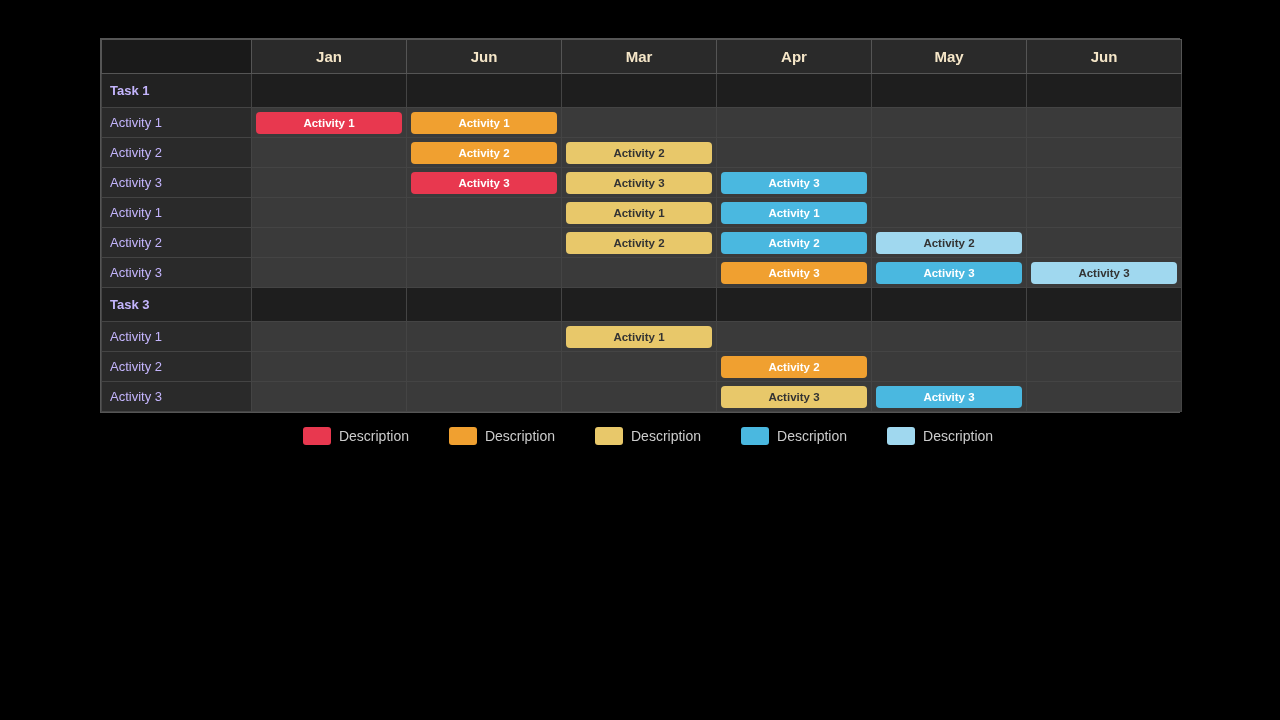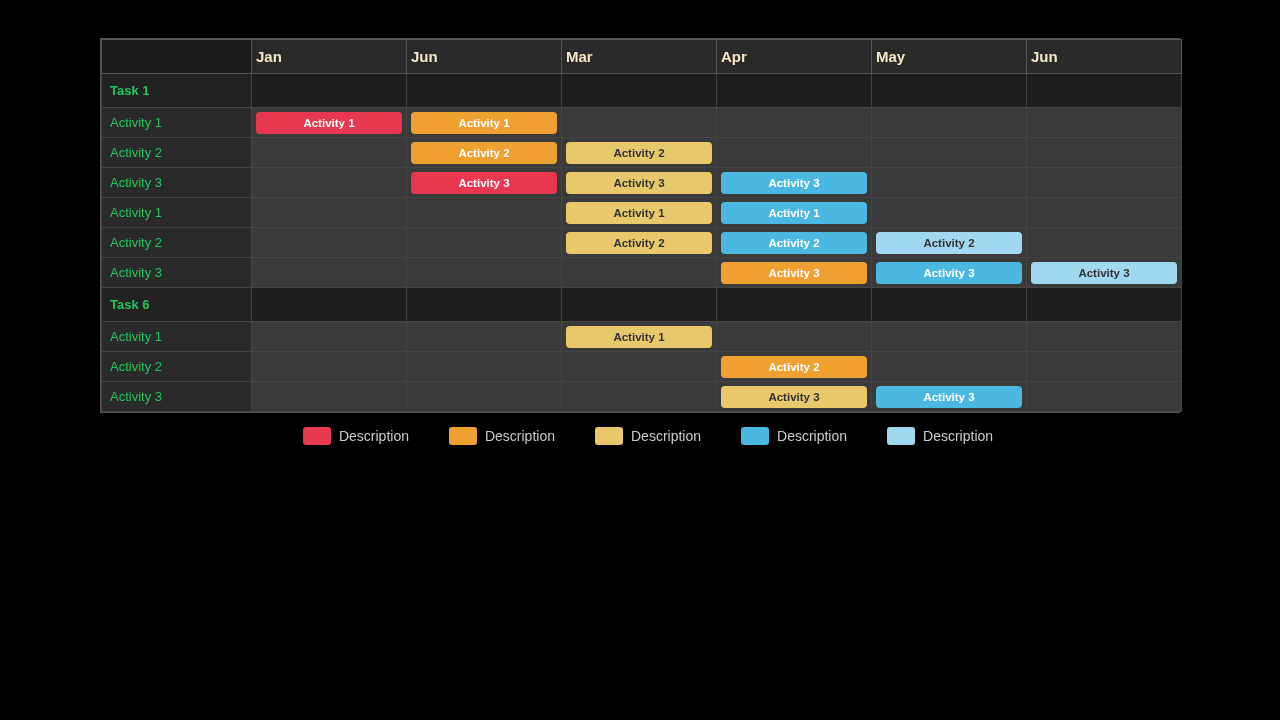--- a/index.html
+++ b/index.html
@@ -32,21 +32,21 @@
       table-layout: fixed;
     }
     col.label-col { width: 150px; }
     col.month-col { width: 155px; }
 
     thead th {
       background: #2a2a2a;
       color: #f5e6c8;
       font-size: 15px;
       font-weight: bold;
-      text-align: left;
+      text-align: center;
       padding: 8px 4px;
       border: 1px solid #555;
     }
     thead th.label-header {
       background: #1a1a1a;
     }
 
     tbody tr td {
       border: 1px solid #444;
       padding: 3px 4px;
@@ -60,21 +60,21 @@
       font-weight: bold;
       font-size: 15px;
       color: #fff;
       height: 34px;
     }
     tbody tr.task-row td.label-cell {
       background: #222;
     }
     tbody tr td.label-cell {
       background: #2a2a2a;
-      color: #22c55e;
+      color: #c4b5fd;
       font-size: 13px;
       padding-left: 8px;
     }
     tbody tr td.data-cell {
       background: #3a3a3a;
     }
     .bar {
       display: inline-flex;
       align-items: center;
       justify-content: center;
@@ -203,21 +203,21 @@
         <tr>
           <td class="label-cell">Activity 3</td>
           <td class="data-cell"></td>
           <td class="data-cell"></td>
           <td class="data-cell"></td>
           <td class="data-cell"><div class="bar bar-orange">Activity 3</div></td>
           <td class="data-cell"><div class="bar bar-blue">Activity 3</div></td>
           <td class="data-cell"><div class="bar bar-lightblue">Activity 3</div></td>
         </tr>
         <tr class="task-row">
-          <td class="label-cell">Task 6</td>
+          <td class="label-cell">Task 3</td>
           <td></td>
           <td></td>
           <td></td>
           <td></td>
           <td></td>
           <td></td>
         </tr>
         <tr>
           <td class="label-cell">Activity 1</td>
           <td class="data-cell"></td>

